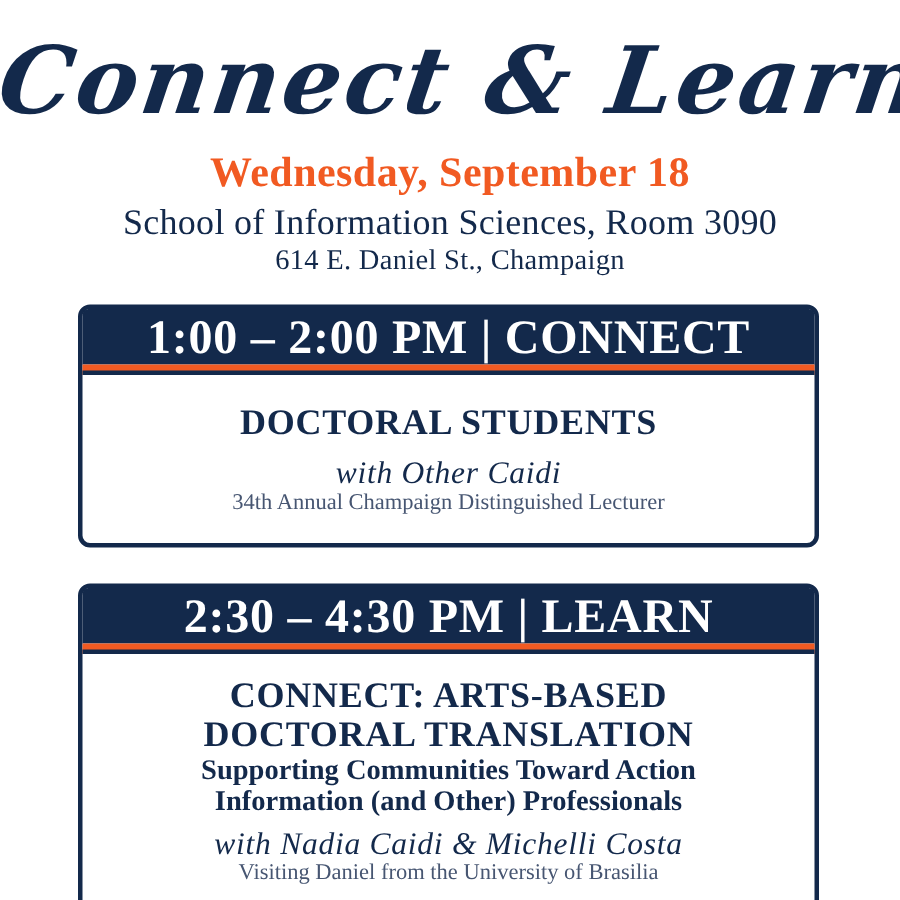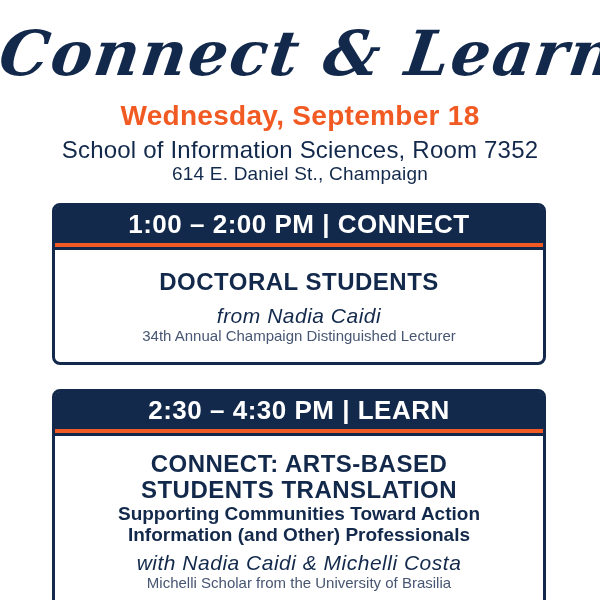--- a/index.html
+++ b/index.html
@@ -1,15 +1,15 @@
 <!DOCTYPE html>
 <html><head>
 <meta charset="utf-8">
 <style>
-  * { margin: 0; padding: 0; box-sizing: border-box; }
+  * { margin: 0; padding: 0; box-sizing: border-box; font-family: Liberation Serif, serif; }
   html, body { background: #ffffff; }
   .poster {
     position: relative;
     width: 600px;
     height: 600px;
     background: #ffffff;
     font-family: "Liberation Sans", sans-serif;
     overflow: hidden;
   }
   
@@ -64,21 +64,21 @@
     display: flex;
     flex-direction: column;
   }
   .card-1 { top: 203px; height: 162px; }
   .card-2 { top: 389px; height: 220px; }
   .card-header {
     background: #13294B;
     border-radius: 4px 4px 0 0;
     color: #ffffff;
     text-align: center;
-    font-size: 26px;
+    font-size: 32px;
     font-weight: bold;
     line-height: 37px;
     height: 37px;
     letter-spacing: 0.5px;
     flex: 0 0 auto;
   }
   .accent-stripe {
     height: 7px;
     background: #F15A22;
     border-bottom: 3px solid #13294B;
@@ -123,40 +123,40 @@
 </style>
 </head>
 <body>
 
 <div class="poster">
 
   <div class="script-title">Connect &amp; Learn</div>
 
   <div class="event-date">Wednesday, September 18</div>
 
-  <div class="venue-line-1">School of Information Sciences, Room 7352</div>
+  <div class="venue-line-1">School of Information Sciences, Room 3090</div>
 
   <div class="venue-line-2">614 E. Daniel St., Champaign</div>
 
   <div class="card card-1">
     <div class="card-header">1:00 – 2:00 PM | CONNECT</div>
     <div class="accent-stripe"></div>
     <div class="card-body">
       <div class="card-title">DOCTORAL STUDENTS</div>
-      <div class="presenter">from Nadia Caidi</div>
+      <div class="presenter">with Other Caidi</div>
       <div class="presenter-note">34th Annual Champaign Distinguished Lecturer</div>
     </div>
   </div>
 
   <div class="card card-2">
     <div class="card-header">2:30 – 4:30 PM | LEARN</div>
     <div class="accent-stripe"></div>
     <div class="card-body">
       <div class="card-title">CONNECT: ARTS-BASED</div>
-      <div class="card-title">STUDENTS TRANSLATION</div>
+      <div class="card-title">DOCTORAL TRANSLATION</div>
       <div class="card-subtitle">Supporting Communities Toward Action</div>
       <div class="card-subtitle">Information (and Other) Professionals</div>
       <div class="presenter">with Nadia Caidi &amp; Michelli Costa</div>
-      <div class="presenter-note">Michelli Scholar from the University of Brasilia</div>
+      <div class="presenter-note">Visiting Daniel from the University of Brasilia</div>
     </div>
   </div>
 
 </div>
 
 </body></html>

